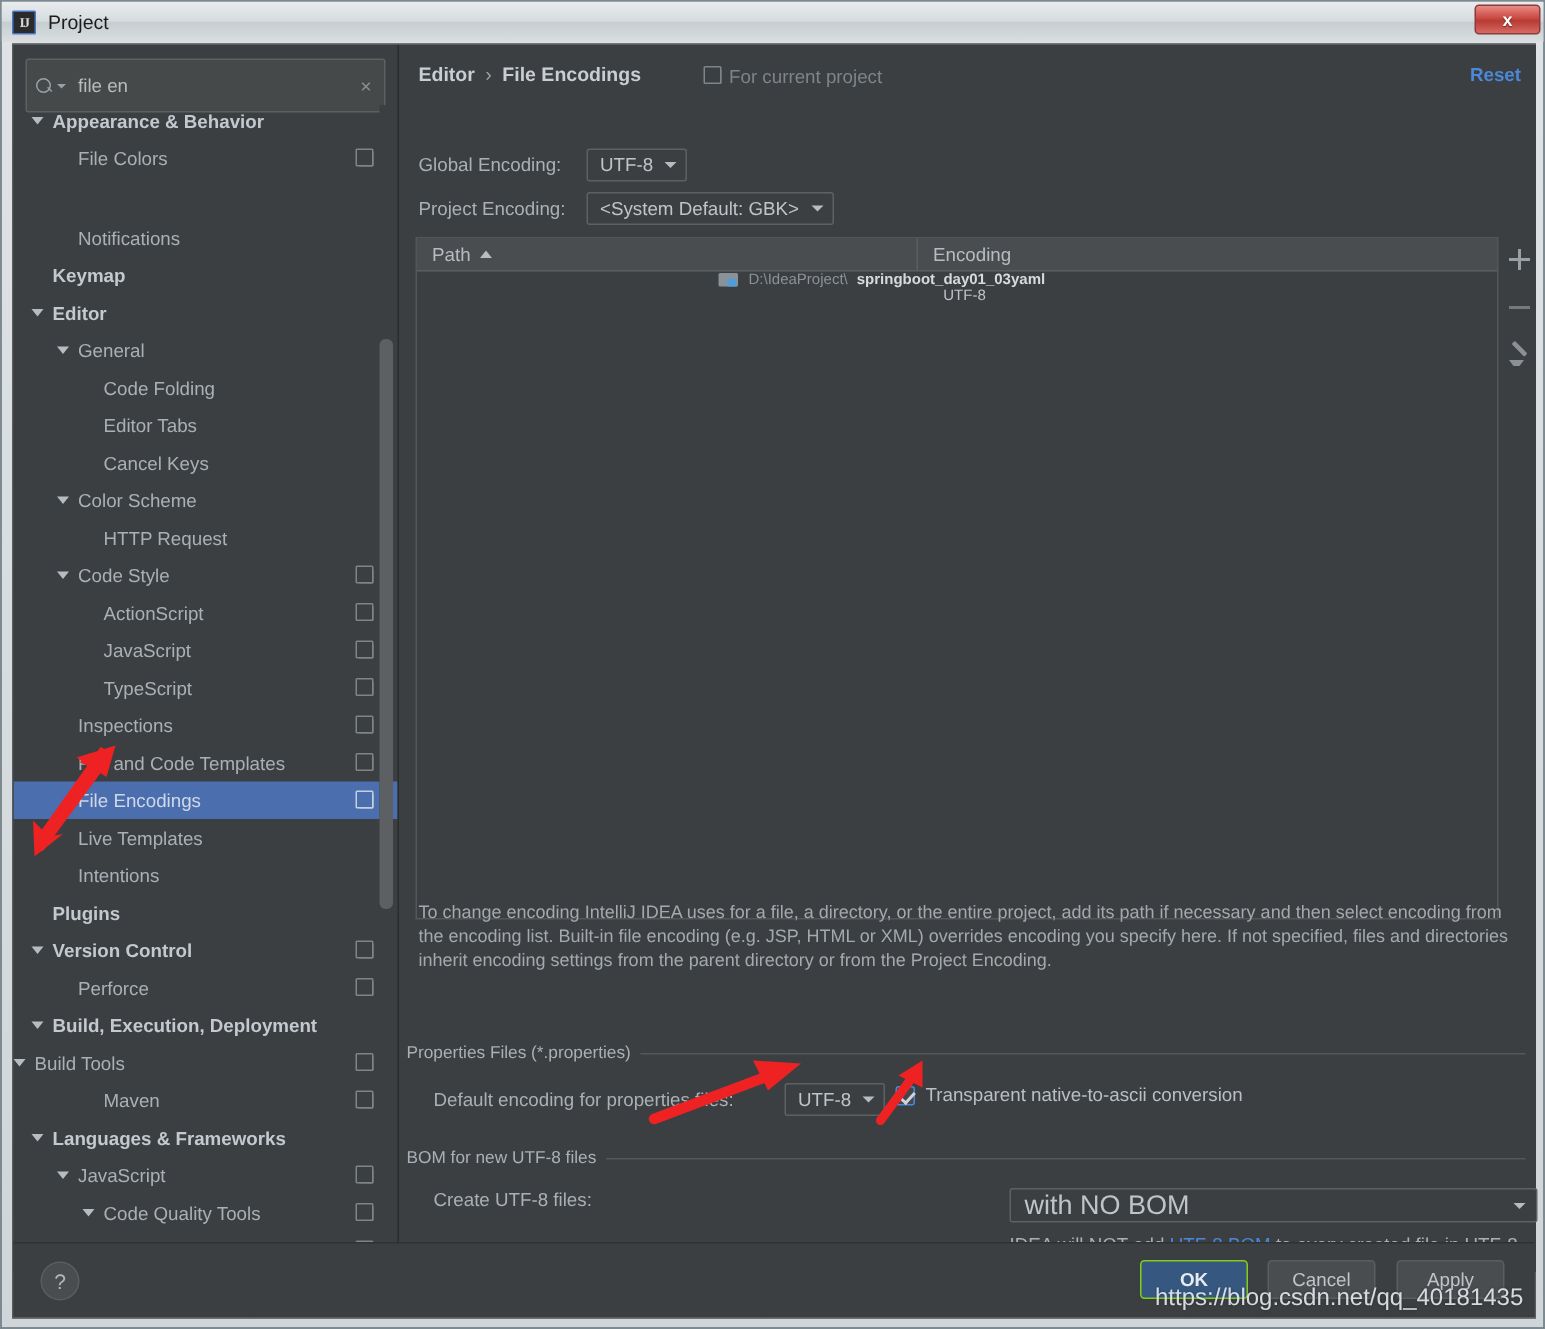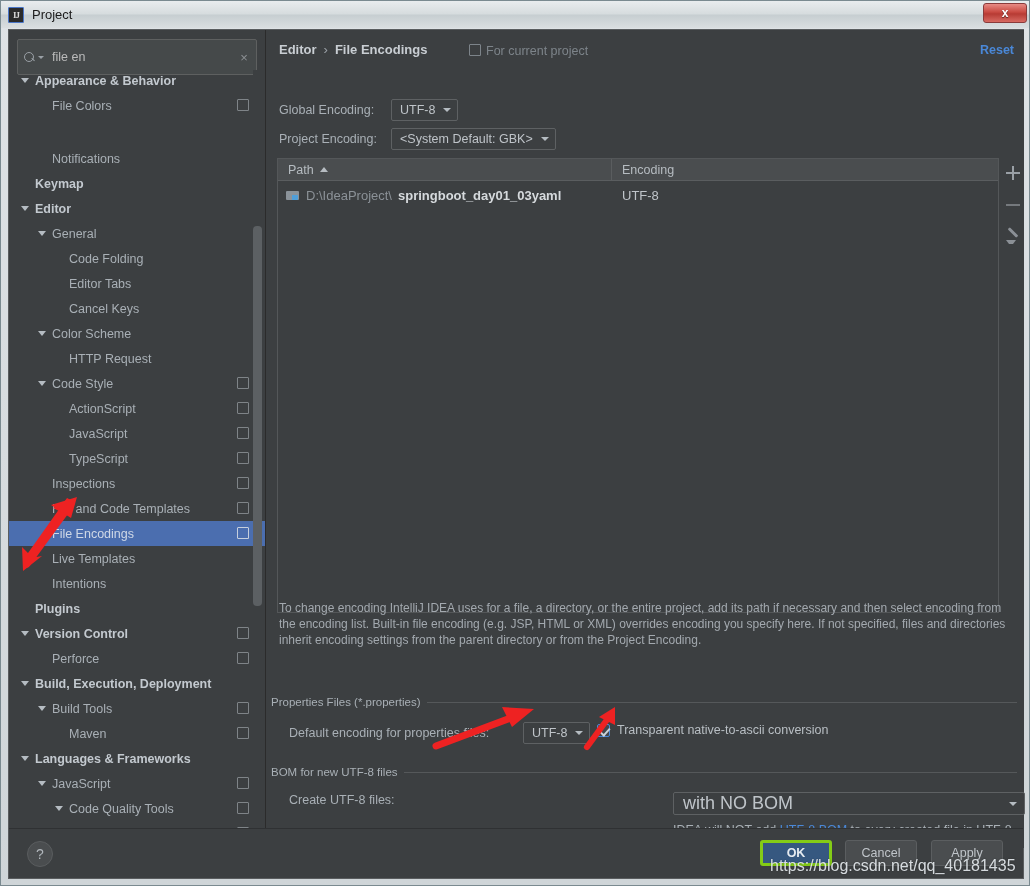--- a/index.html
+++ b/index.html
@@ -242,22 +242,23 @@
   }
   #th-path { width: 334px; border-right: 1px solid #5a5d5f; }
   #th-encoding { flex: 1; }
   .sort-asc {
     width: 0; height: 0;
     border-left: 4px solid transparent;
     border-right: 4px solid transparent;
     border-bottom: 5px solid #b6bcc1;
   }
   .table-row {
-    display: flex; height: 22px; align-items: flex-end;
-    font-size: 13px;
+    display: flex; height: 22px; align-items: center;
+    font-size: 10px;
+    flex-direction: column;
   }
   .cell-path {
     width: 334px; display: flex; align-items: center;
     padding-left: 8px; gap: 6px; color: #8b9197;
   }
   .folder-icon {
     position: relative; width: 14px; height: 11px; flex: 0 0 auto;
   }
   .folder-icon::before {
     content: ""; position: absolute; left: 0; top: 1px;
@@ -363,21 +364,21 @@
     cursor: pointer;
   }
   .dlg-btn {
     position: absolute; top: 11px;
     height: 26px; min-width: 72px;
     border-radius: 3px;
     display: flex; align-items: center; justify-content: center;
     font-size: 12.5px; cursor: pointer;
   }
   #ok-btn {
-    right: 191px; background: #365880; border: 3px solid #84cc16;
+    right: 191px; background: #365880; border: 1px solid #84cc16;
     color: #e6ebf0; font-weight: bold;
   }
   #cancel-btn {
     right: 106px; background: #4a4d4f; border: 1px solid #5b5e60; color: #c0c5ca;
   }
   #apply-btn {
     right: 20px; background: #4a4d4f; border: 1px solid #5b5e60; color: #c0c5ca;
   }
 
   
@@ -514,21 +515,21 @@
           </div>
           <div class="tree-row" style="padding-left: 29px;">
             <span class="arrow hidden"></span>
             <span class="tree-label">Perforce</span>
             <span class="copy-icon"></span>
           </div>
           <div class="tree-row bold" style="padding-left: 12px;">
             <span class="arrow"></span>
             <span class="tree-label">Build, Execution, Deployment</span>
           </div>
-          <div class="tree-row" style="padding-left: 29px;">
+          <div class="tree-row" style="">
             <span class="arrow"></span>
             <span class="tree-label">Build Tools</span>
             <span class="copy-icon"></span>
           </div>
           <div class="tree-row" style="padding-left: 46px;">
             <span class="arrow hidden"></span>
             <span class="tree-label">Maven</span>
             <span class="copy-icon"></span>
           </div>
           <div class="tree-row bold" style="padding-left: 12px;">

